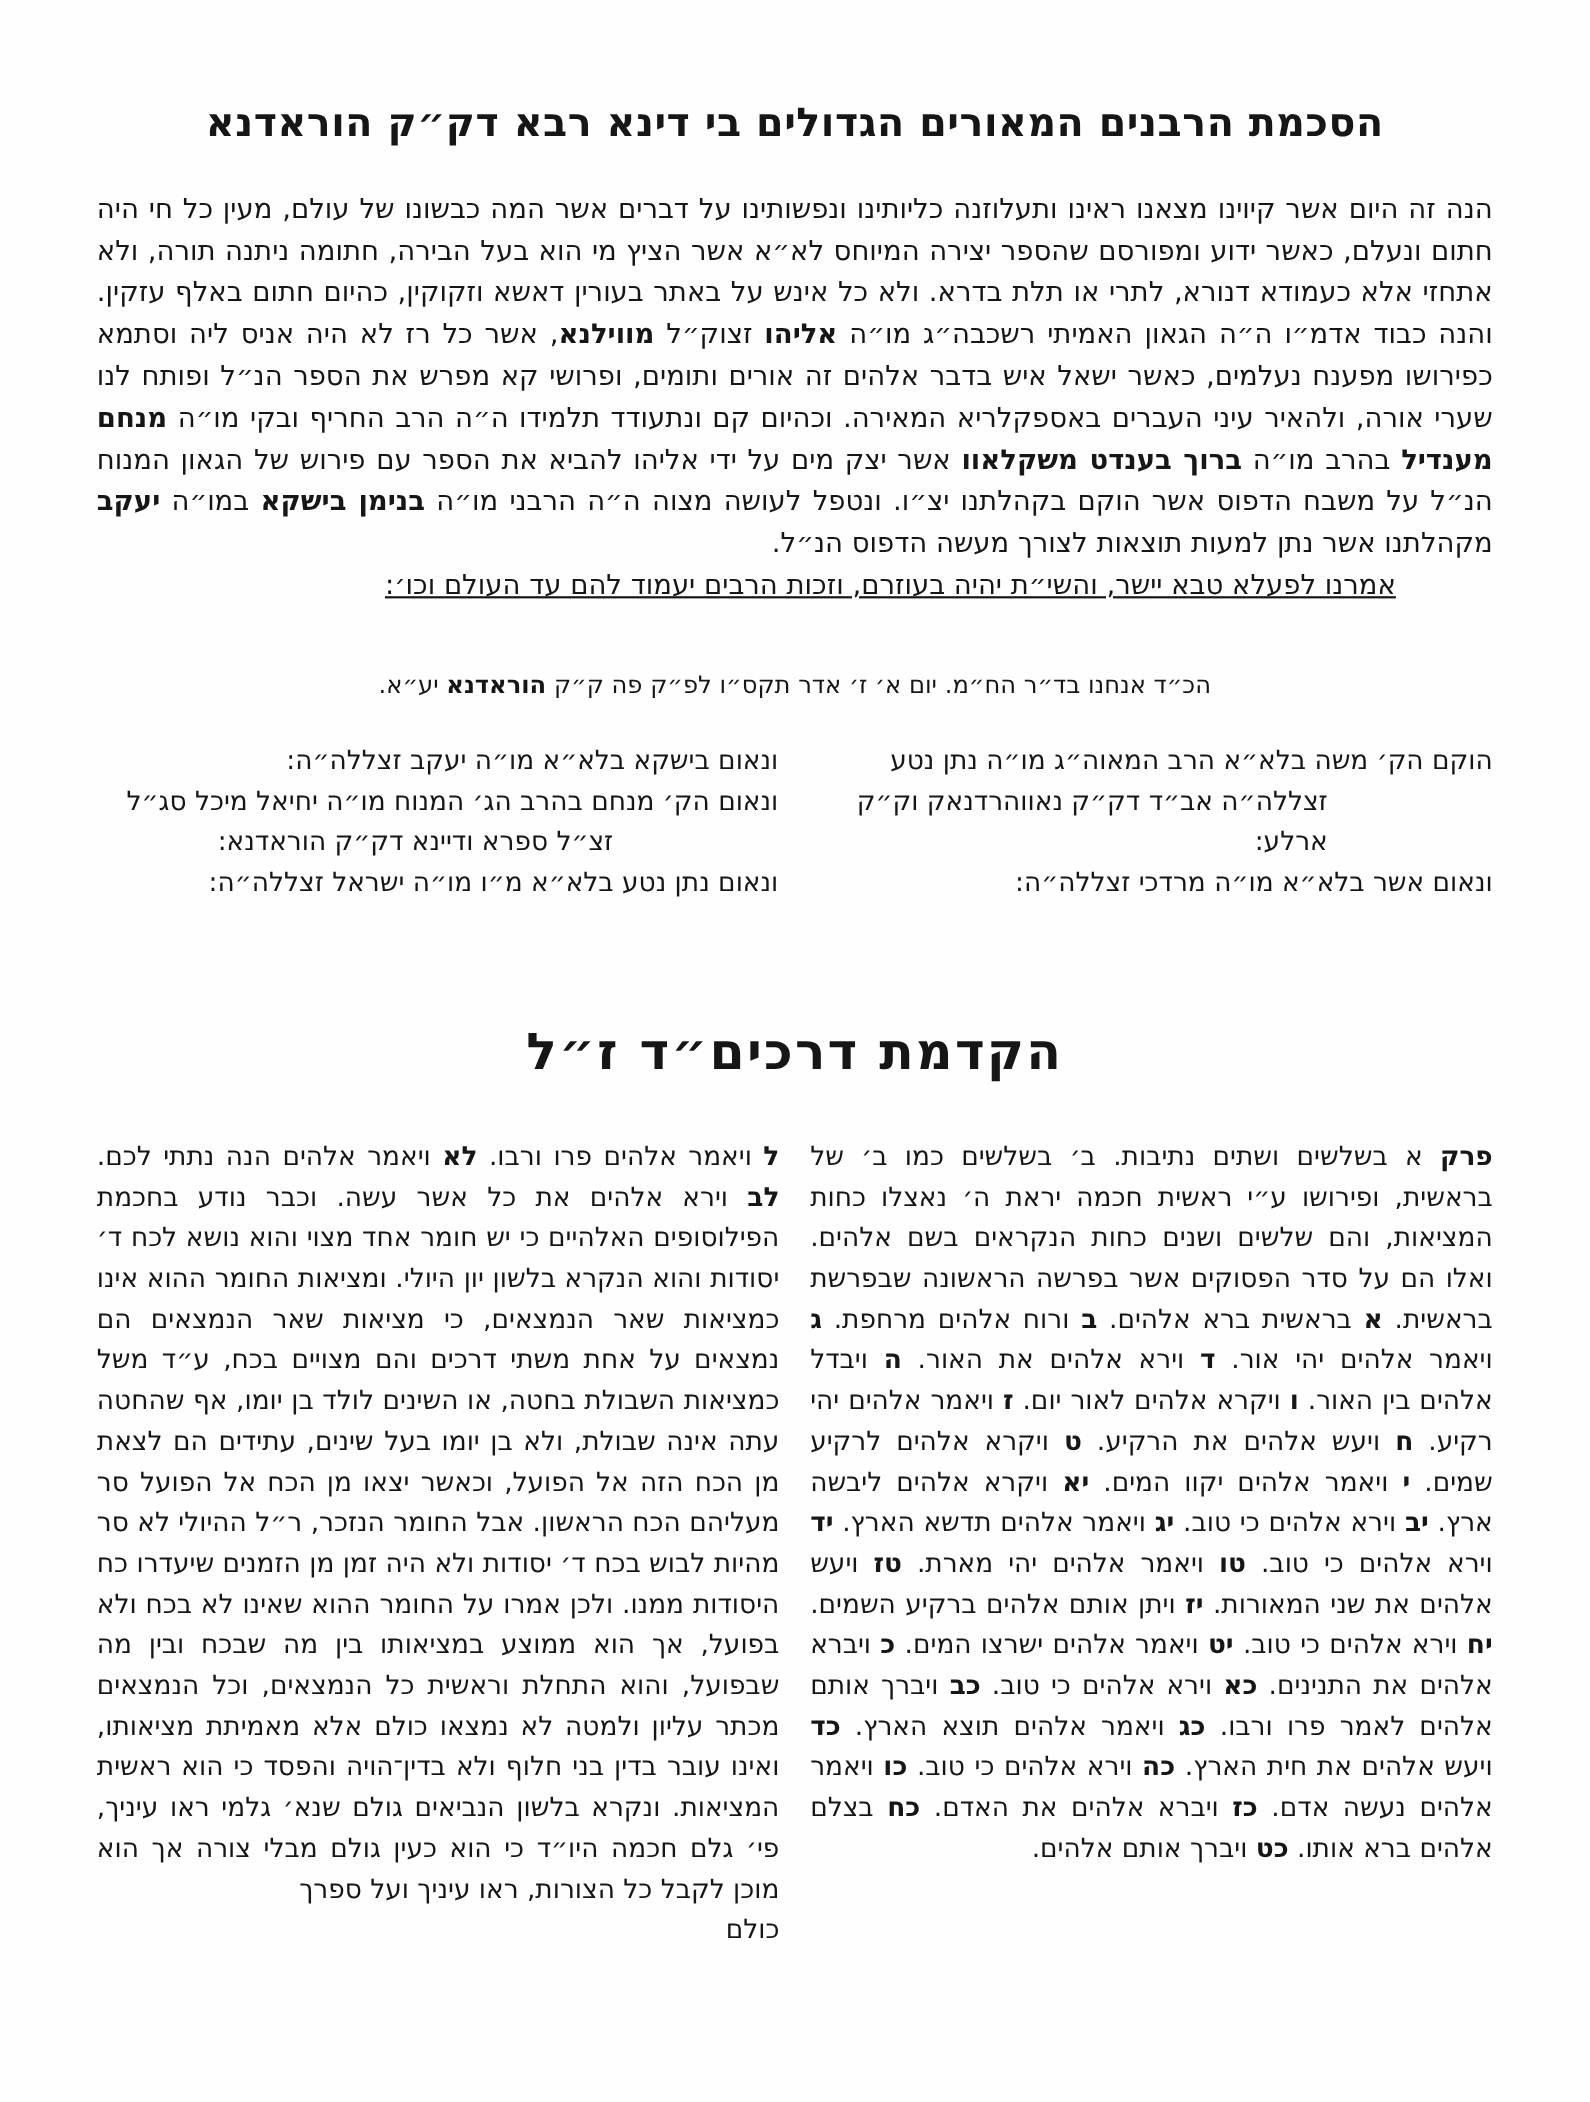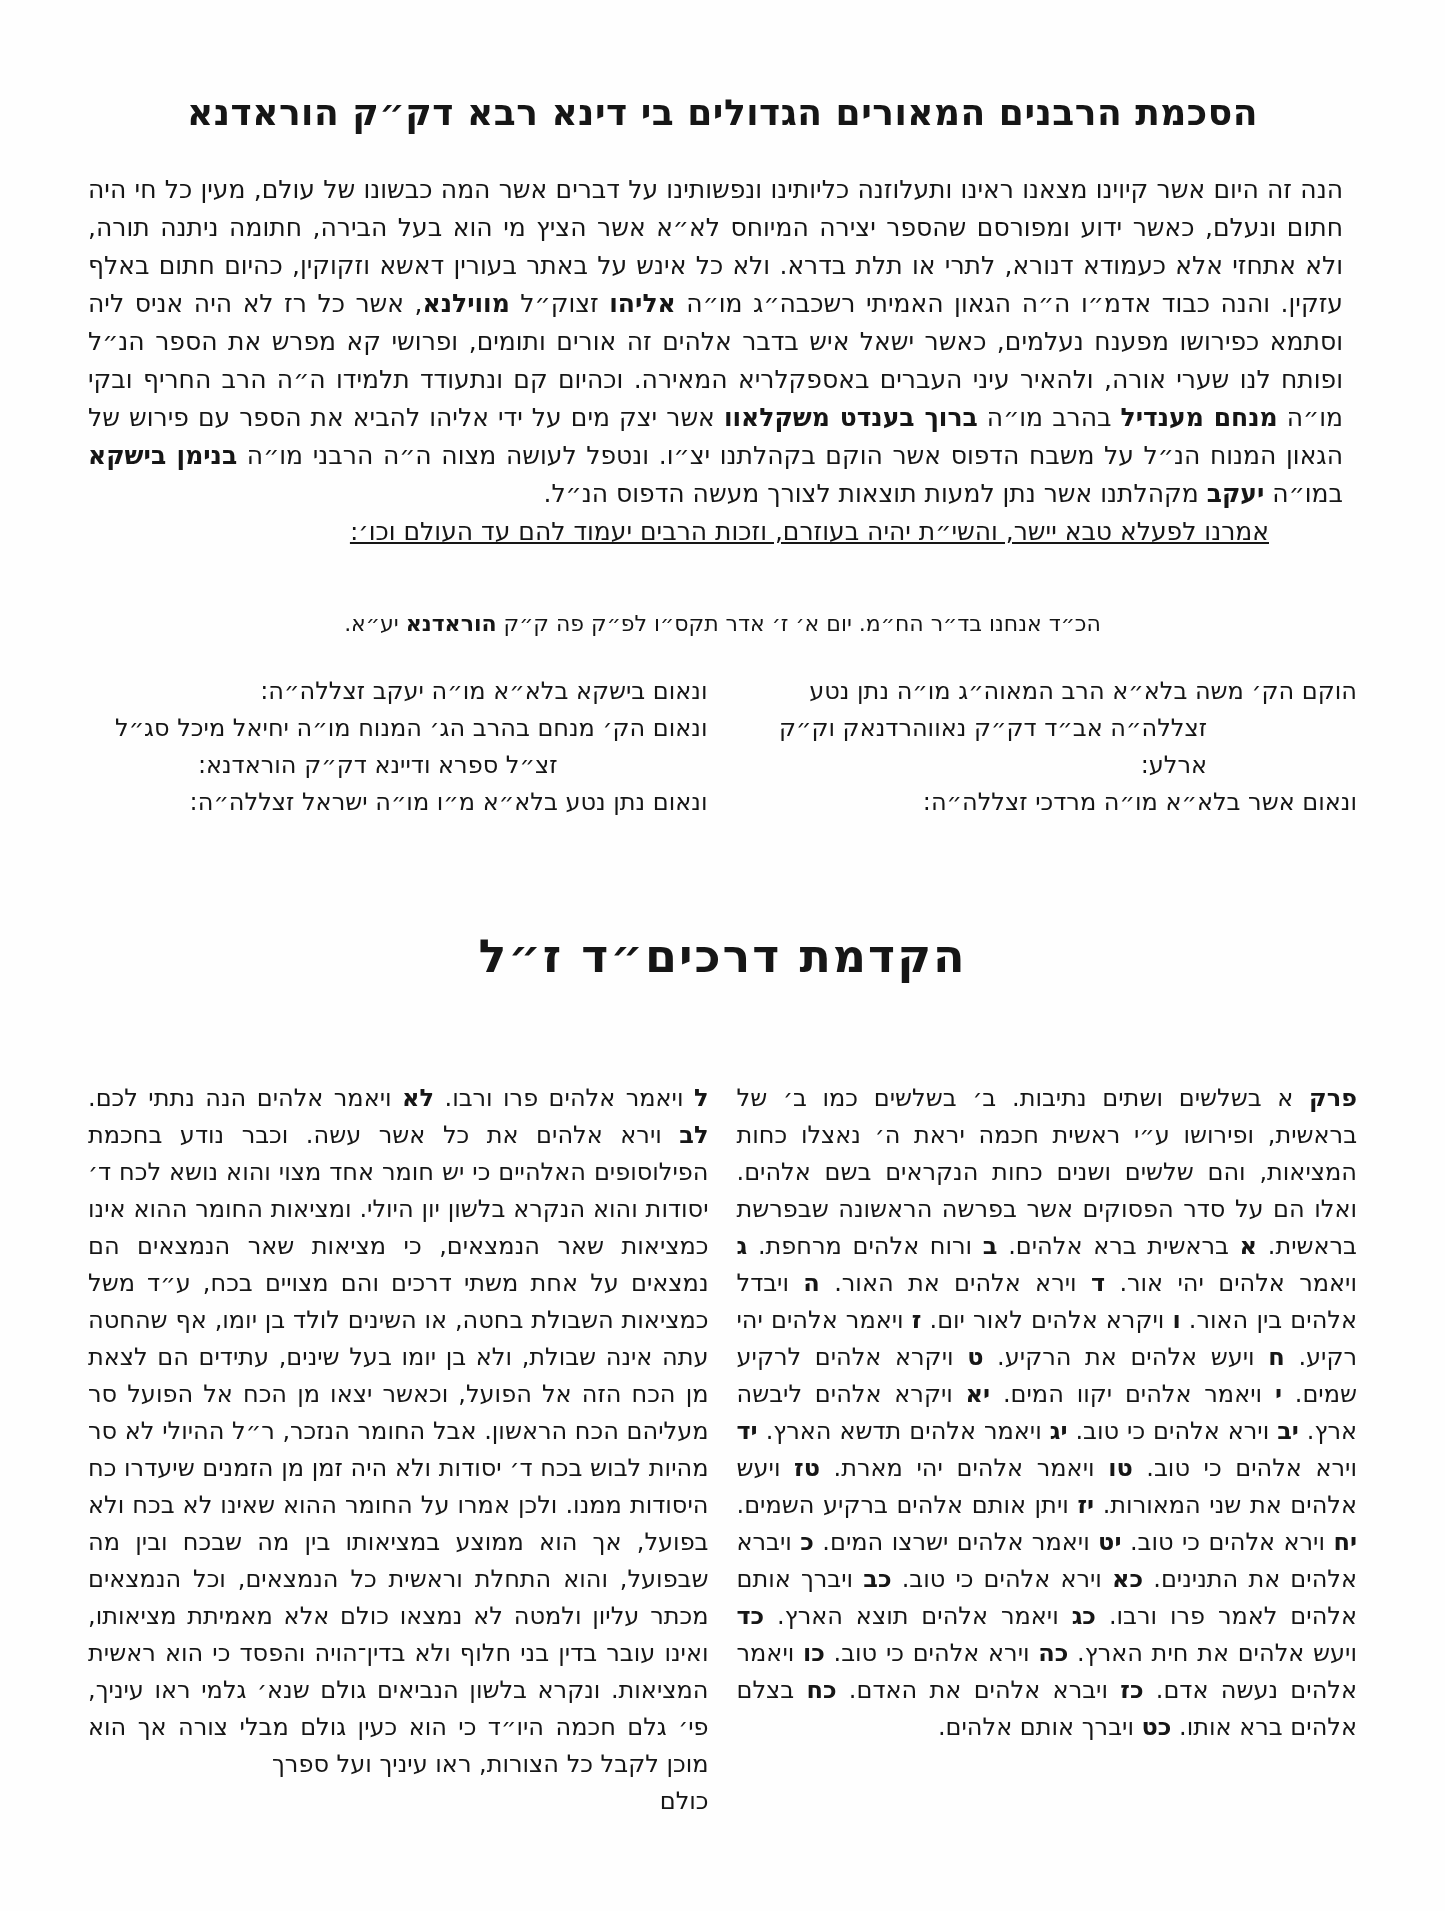--- a/index.html
+++ b/index.html
@@ -15,21 +15,21 @@
     position:relative;
   }
   .title1 {
     margin:92px 0 0 0;
     text-align:center;
     font-size:36px;
     font-weight:bold;
     letter-spacing:0.5px;
   }
   .body-just {
-    margin:38px 14px 0 0;
+    margin:38px 0 0 0;
     font-size:25px;
     line-height:38px;
     text-align:justify;
   }
   .closing {
     margin:0;
     padding-right:88px;
     font-size:25px;
     line-height:38px;
     text-decoration:underline;
@@ -57,21 +57,21 @@
     font-weight:bold;
     letter-spacing:2px;
   }
   .cols {
     display:flex;
     gap:28px;
     margin-top:50px;
     font-size:24px;
     line-height:37px;
   }
-  .col { flex:1 1 0; text-align:justify;margin-top:47px; }
+  .col { flex:1 1 0; text-align:justify; }
   .col p { margin:0; text-align:justify; }
   .catchword {
     text-align:left;
     padding-left:88px;
     margin:0;
   }
   .b { font-weight:bold; }
 </style>
 </head>
 <body>

